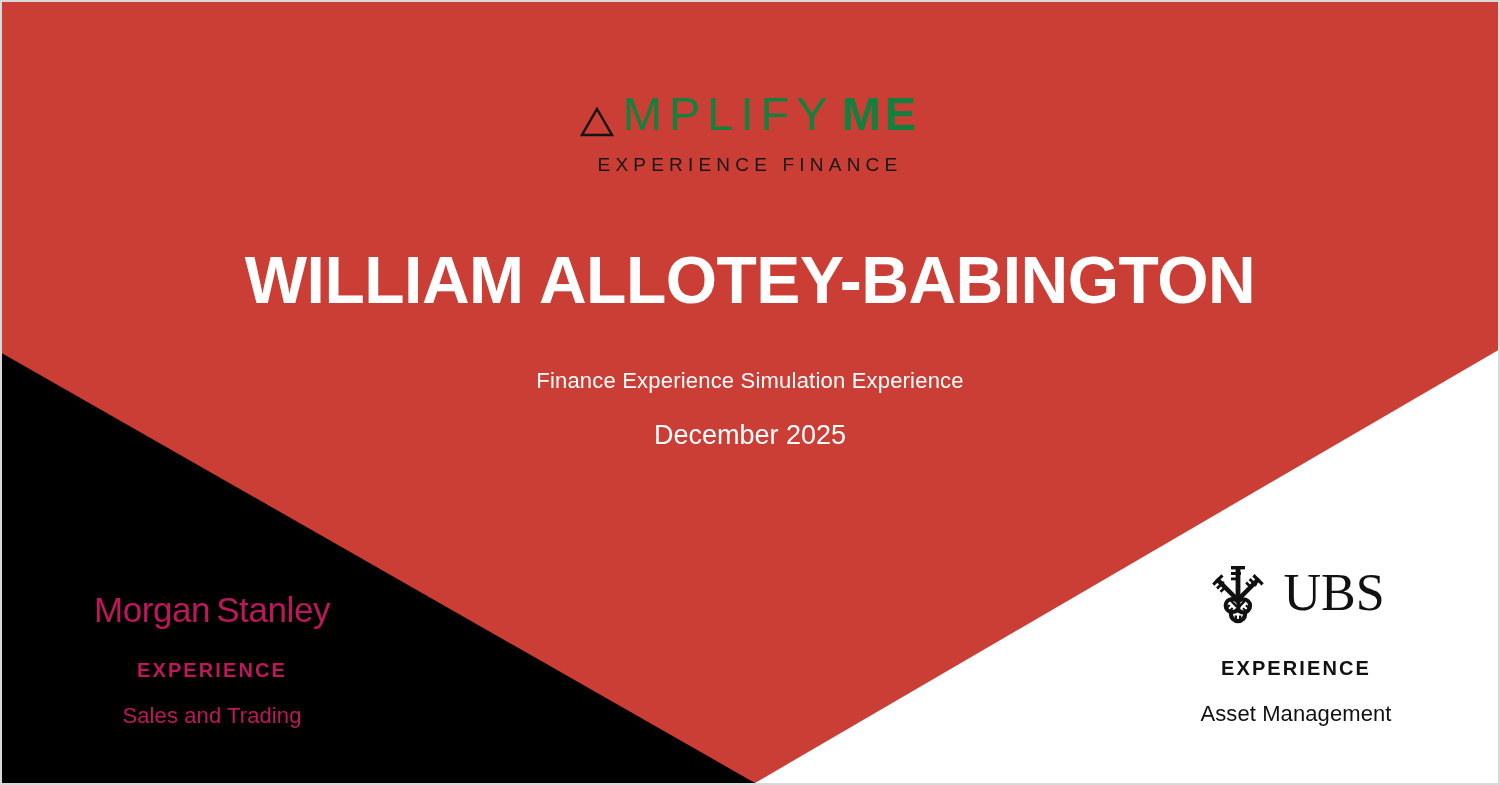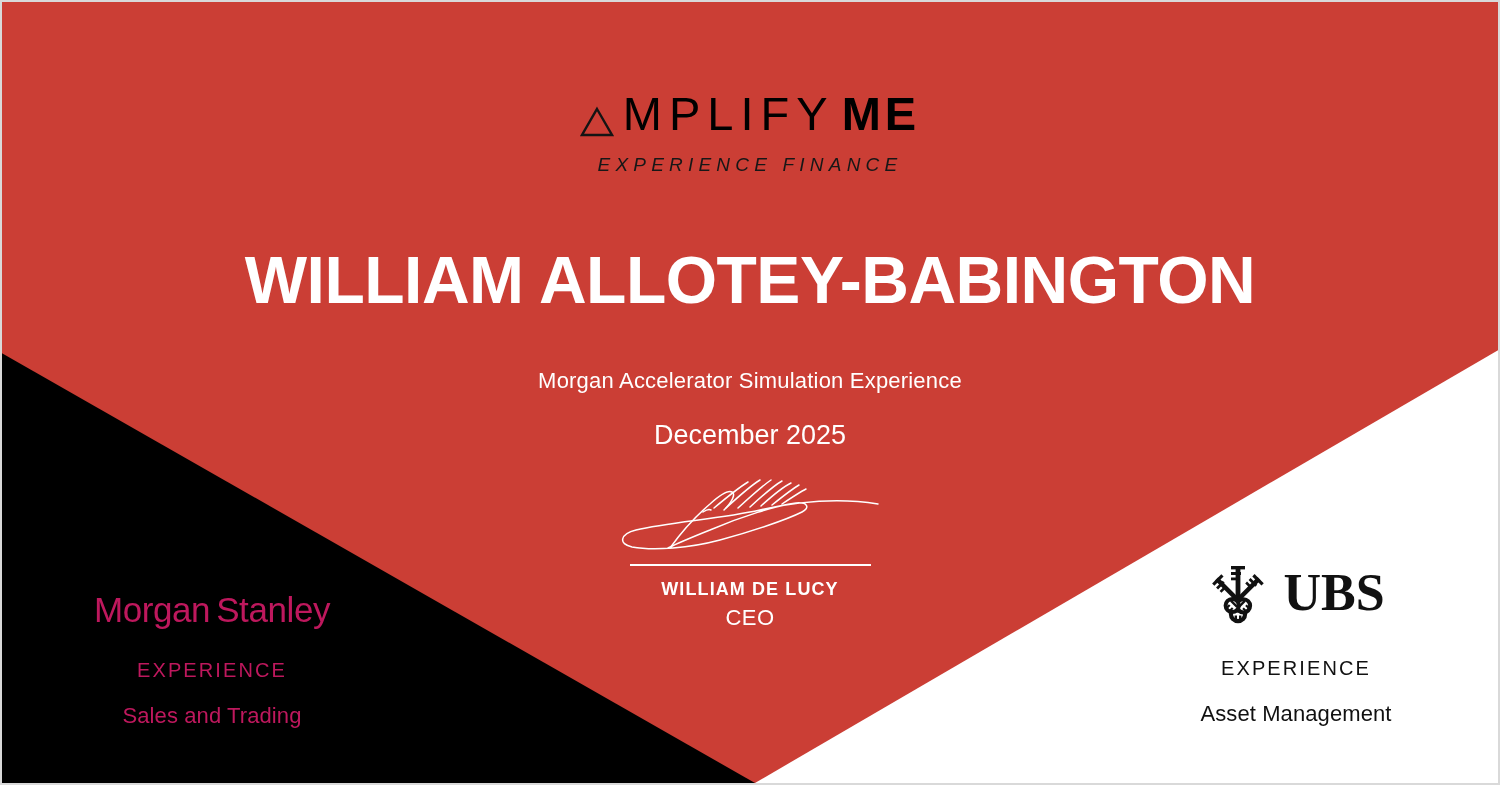--- a/index.html
+++ b/index.html
@@ -36,21 +36,21 @@
     position: absolute;
     top: 88px;
     left: 0;
     width: 100%;
     text-align: center;
     z-index: 5;
   }
   .brand-wordmark {
     font-size: 47px;
     line-height: 1;
-    color: #000000;
+    color: #15803d;
     white-space: nowrap;
     display: inline-flex;
     align-items: center;
     justify-content: center;
     text-align: center;
   }
   .brand-tri {
     display: inline-block;
     width: 34px;
     height: 34px;
@@ -66,21 +66,20 @@
     font-weight: 700;
     letter-spacing: 4px;
     margin-left: 7px;
   }
   .brand-tagline {
     margin-top: 13px;
     font-size: 19px;
     font-weight: 300;
     letter-spacing: 5.2px;
     color: #171717;
-    font-style: italic;
   }
 
   
   .recipient-name {
     position: absolute;
     top: 240px;
     left: 0;
     width: 100%;
     text-align: center;
     z-index: 5;
@@ -178,30 +177,30 @@
     display: flex;
     align-items: center;
     justify-content: center;
     gap: 14px;
     height: 72px;
   }
   .ubs-keys { display:block; width: 62px; height: 66px; }
   .ubs-word {
     font-family: "Liberation Serif", serif;
     font-size: 52px;
-    font-weight: 700;
+    font-weight: 400;
     line-height: 1;
     letter-spacing: 0px;
     color: #111111;
   }
 
   .partner-experience {
     margin-top: 32px;
     font-size: 20px;
-    font-weight: 400;
+    font-weight: 700;
     letter-spacing: 2.1px;
   }
   .partner-right .partner-experience { margin-top: 28px; }
   .partner-track {
     margin-top: 21px;
     font-size: 22px;
     font-weight: 400;
     letter-spacing: 0.1px;
   }
 </style>
@@ -225,47 +224,24 @@
       </span>
       <span class="brand-light">MPLIFY</span>
       <span class="brand-bold">ME</span>
     </div>
     <div class="brand-tagline">EXPERIENCE FINANCE</div>
   </div>
 
   <div class="recipient-name">WILLIAM ALLOTEY-BABINGTON</div>
 
   <div class="programme">
-    <div class="programme-title">Morgan Accelerator Simulation Experience</div>
+    <div class="programme-title">Finance Experience Simulation Experience</div>
     <div class="programme-date">December 2025</div>
   </div>
 
-  <div class="signature-block">
-    <svg class="signature-mark" viewBox="0 0 280 88">
-      <g fill="none" stroke="#ffffff" stroke-width="1.5" stroke-linecap="round" stroke-linejoin="round">
-        <path d="M268,32 C230,26 190,29 150,38 C110,47 60,50 26,58
-                 C10,62 8,72 22,75 C44,79 80,76 110,68
-                 C140,60 176,48 192,40 C200,36 198,30 186,31
-                 C168,33 130,45 100,58 C80,66 66,72 58,76"></path>
-        <path d="M60,76 C70,62 86,44 100,32 C110,23 118,18 122,20
-                 C126,22 122,30 114,38"></path>
-        <path d="M104,36 C116,26 128,16 138,10"></path>
-        <path d="M116,36 C128,25 140,14 150,8"></path>
-        <path d="M128,36 C140,25 152,14 161,8"></path>
-        <path d="M140,35 C152,24 163,14 172,9"></path>
-        <path d="M151,34 C162,24 173,15 181,11"></path>
-        <path d="M162,33 C172,25 182,17 189,13"></path>
-        <path d="M172,32 C181,26 190,20 196,17"></path>
-        <path d="M93,40 C96,38 99,37 101,38"></path>
-      </g>
-    </svg>
-    <div class="signature-rule"></div>
-    <div class="signatory-name">WILLIAM DE LUCY</div>
-    <div class="signatory-role">CEO</div>
-  </div>
 
   <div class="partner partner-left">
     <div class="partner-logo-ms">
       <span>Morgan</span><span class="ms-gap"></span><span>Stanley</span>
     </div>
     <div class="partner-experience">EXPERIENCE</div>
     <div class="partner-track">Sales and Trading</div>
   </div>
 
   <div class="partner partner-right">

